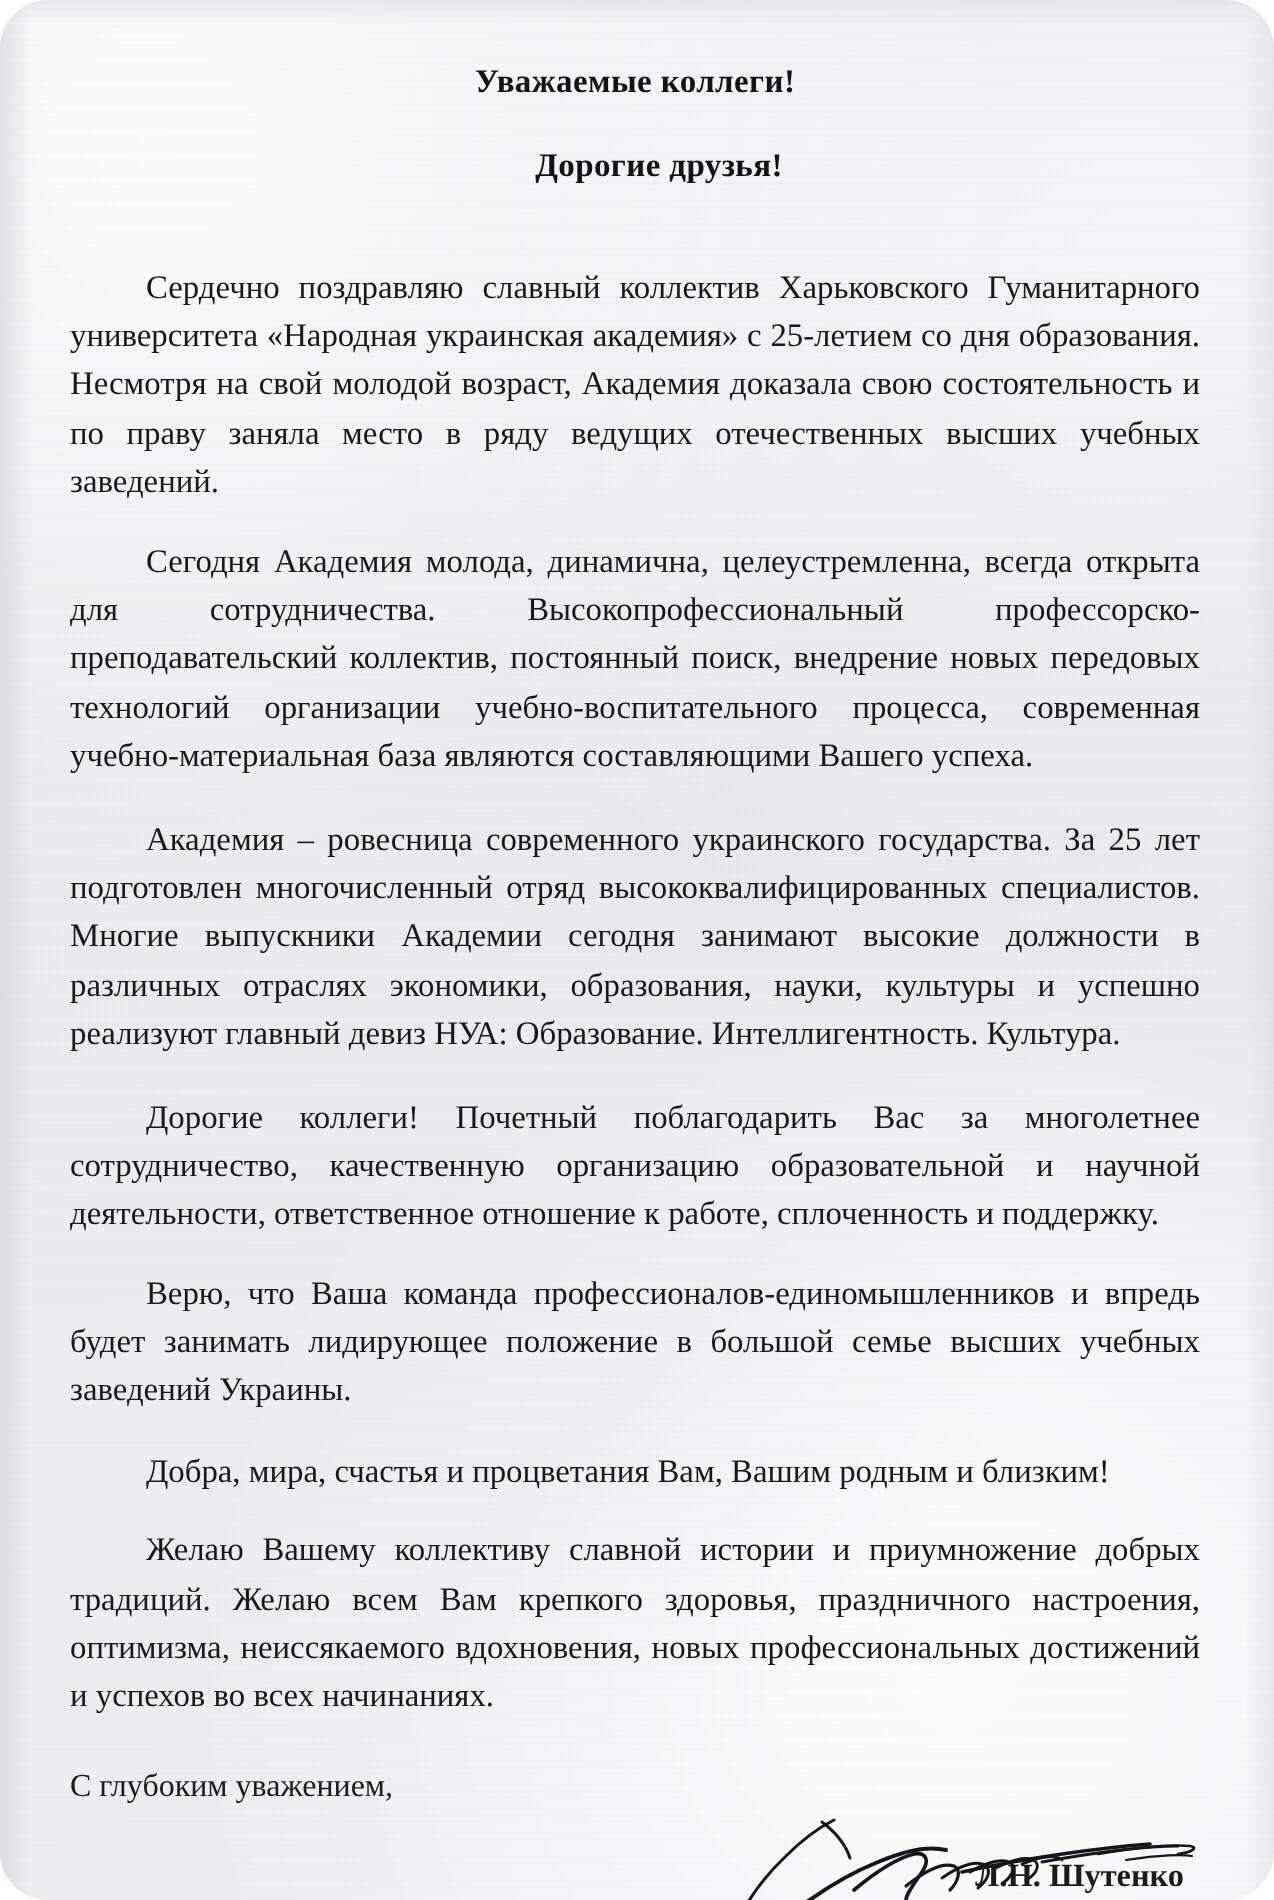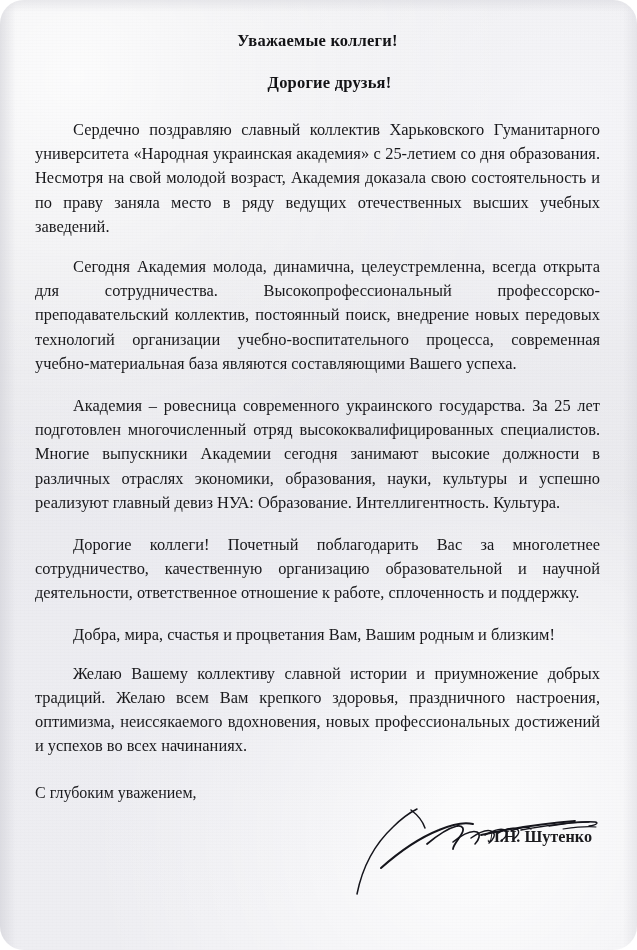--- a/index.html
+++ b/index.html
@@ -62,21 +62,21 @@
   .para {
     font-size: 16.4px;
     line-height: 24.2px;
     text-align: justify;
     text-justify: inter-word;
     text-indent: 38px;
     margin: 0;
     color: #18181b;
   }
   .para + .para { margin-top: 13px; }
-  #para-1 { margin-top: 25px; }
+  #para-1 { margin-top: 39px; }
   #para-2 { margin-top: 16px; }
   #para-3 { margin-top: 18px; }
   #para-4 { margin-top: 18px; }
   #para-5 { margin-top: 15px; }
   #para-6 { margin-top: 15px; }
   #para-7 { margin-top: 17px; text-indent: 38px; }
 
   #closing {
     font-size: 16px;
     line-height: 24px;
@@ -123,20 +123,21 @@
     <div class="heading" id="heading-2">Дорогие друзья!</div>
 
     <p class="para" id="para-1">Сердечно поздравляю славный коллектив Харьковского Гуманитарного университета «Народная украинская академия» с 25-летием со дня образования. Несмотря на свой молодой возраст, Академия доказала свою состоятельность и по праву заняла место в ряду ведущих отечественных высших учебных заведений.</p>
 
     <p class="para" id="para-2">Сегодня Академия молода, динамична, целеустремленна, всегда открыта для сотрудничества. Высокопрофессиональный профессорско-преподавательский коллектив, постоянный поиск, внедрение новых передовых технологий организации учебно-воспитательного процесса, современная учебно-материальная база являются составляющими Вашего успеха.</p>
 
     <p class="para" id="para-3">Академия – ровесница современного украинского государства. За 25 лет подготовлен многочисленный отряд высококвалифицированных специалистов. Многие выпускники Академии  сегодня занимают высокие должности в различных отраслях экономики, образования, науки, культуры и успешно реализуют главный девиз НУА: Образование. Интеллигентность. Культура.</p>
 
     <p class="para" id="para-4">Дорогие коллеги! Почетный поблагодарить Вас за многолетнее сотрудничество, качественную организацию образовательной и научной деятельности, ответственное отношение к работе, сплоченность и поддержку.</p>
 
+    <p class="para" id="para-5">Верю, что Ваша команда профессионалов-единомышленников и впредь будет занимать лидирующее положение в большой семье высших учебных заведений Украины.</p>
 
     <p class="para" id="para-7">Добра, мира, счастья и процветания Вам, Вашим родным и близким!</p>
 
     <p class="para" id="para-6">Желаю Вашему коллективу славной истории и приумножение добрых традиций. Желаю всем Вам крепкого здоровья, праздничного настроения, оптимизма, неиссякаемого вдохновения, новых профессиональных достижений и успехов во всех начинаниях.</p>
 
     <div id="closing">С глубоким уважением,</div>
 
     <div id="sign-row">
 
       <span id="sign-name">Л.Н. Шутенко</span>

